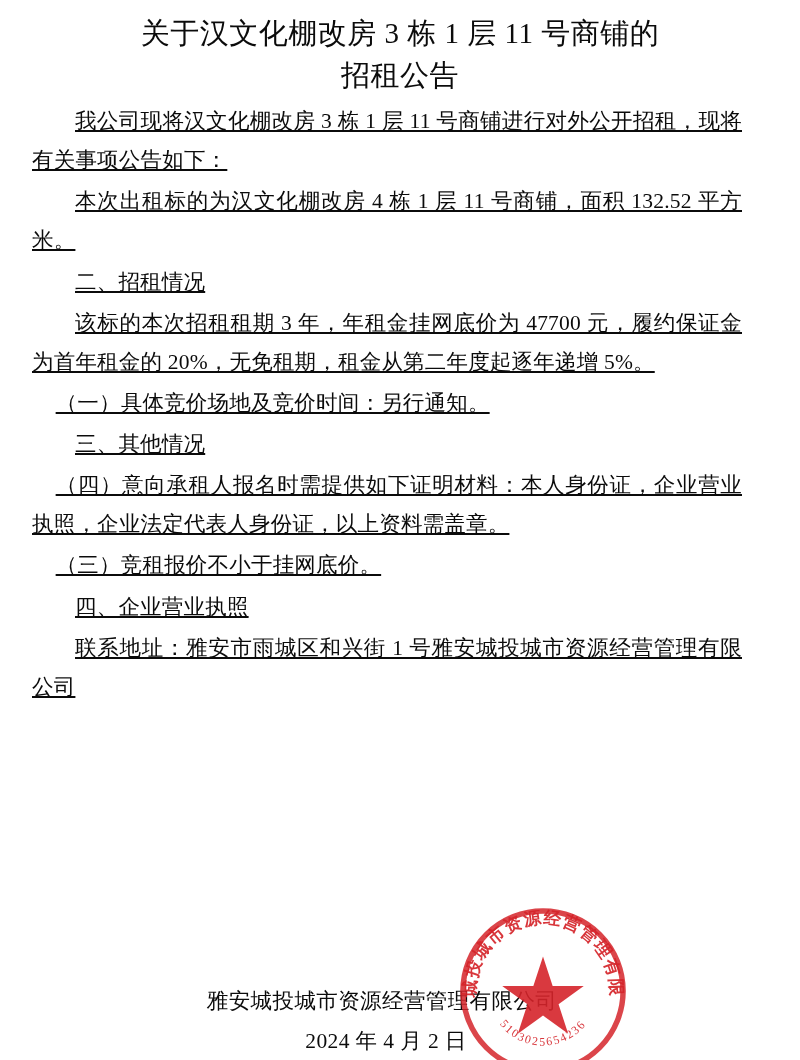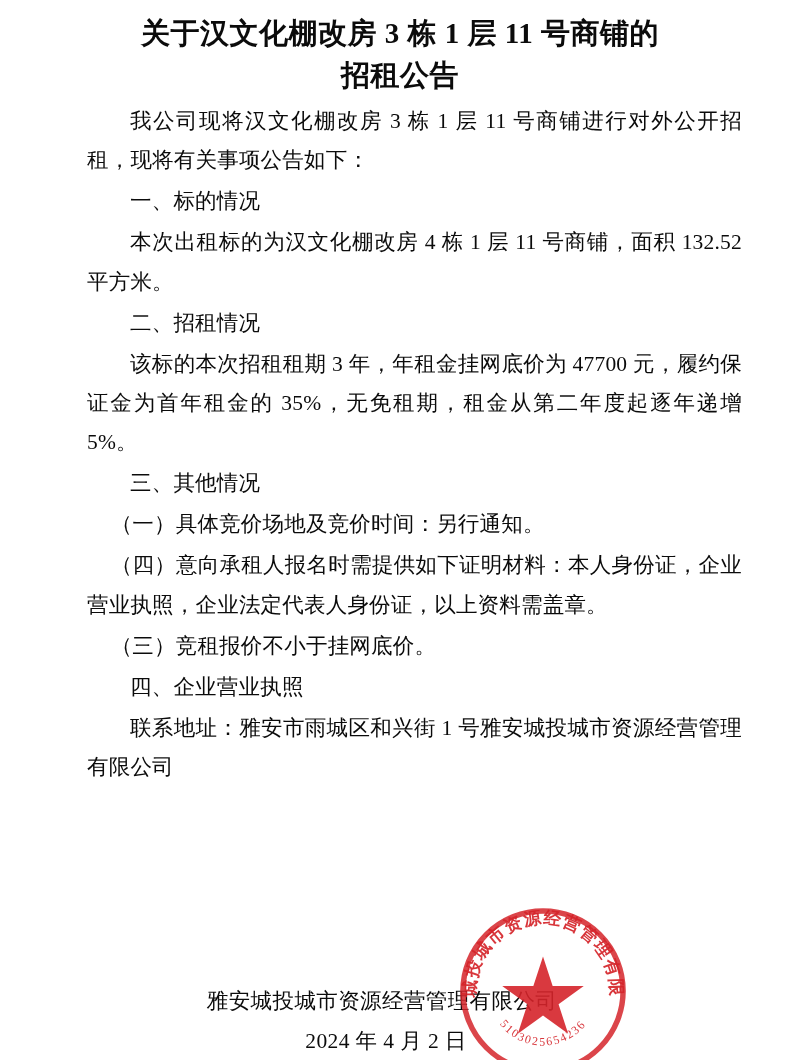--- a/index.html
+++ b/index.html
@@ -18,30 +18,31 @@
   .page {
     position: relative;
     width: 800px;
     height: 1060px;
     padding: 0;
     box-sizing: border-box;
   }
   .title {
     text-align: center;
     font-size: 29px;
-    font-weight: bold;
+    font-weight: normal;
     line-height: 1.45;
     letter-spacing: 0.5px;
     margin: 12px 60px 6px 60px;
   }
   .title .line2 {
     display: block;
   }
   .body-block {
-    margin: 0 58px 0 87px;
+    margin: 0 58px 0 32px;
+    text-decoration: underline;
   }
   p.para {
     font-size: 21.5px;
     line-height: 1.82;
     margin: 0 0 2px 0;
     text-align: justify;
     text-justify: inter-ideograph;
     letter-spacing: 0.2px;
   }
   p.indent2 {
@@ -83,26 +84,25 @@
 
 <div class="page">
 
   <div class="title">
     <span>关于汉文化棚改房 3 栋 1 层 11 号商铺的</span>
     <span class="line2">招租公告</span>
   </div>
 
   <div class="body-block">
     <p class="para indent2">我公司现将汉文化棚改房 3 栋 1 层 11 号商铺进行对外公开招租，现将有关事项公告如下：</p>
-    <p class="para indent2">一、标的情况</p>
     <p class="para indent2">本次出租标的为汉文化棚改房 4 栋 1 层 11 号商铺，面积 132.52 平方米。</p>
     <p class="para indent2">二、招租情况</p>
-    <p class="para indent2">该标的本次招租租期 3 年，年租金挂网底价为 47700 元，履约保证金为首年租金的 35%，无免租期，租金从第二年度起逐年递增 5%。</p>
+    <p class="para indent2">该标的本次招租租期 3 年，年租金挂网底价为 47700 元，履约保证金为首年租金的 20%，无免租期，租金从第二年度起逐年递增 5%。</p>
+    <p class="para indent1">（一）具体竞价场地及竞价时间：另行通知。</p>
     <p class="para indent2">三、其他情况</p>
-    <p class="para indent1">（一）具体竞价场地及竞价时间：另行通知。</p>
     <p class="para indent1">（四）意向承租人报名时需提供如下证明材料：本人身份证，企业营业执照，企业法定代表人身份证，以上资料需盖章。</p>
     <p class="para indent1">（三）竞租报价不小于挂网底价。</p>
     <p class="para indent2">四、企业营业执照</p>
     <p class="para indent2">联系地址：雅安市雨城区和兴街 1 号雅安城投城市资源经营管理有限公司</p>
   </div>
 
   <div class="sign-block">
     <div class="sign-line">雅安城投城市资源经营管理有限公司</div>
     <div class="sign-date">2024 年 4 月 2 日</div>
   </div>

